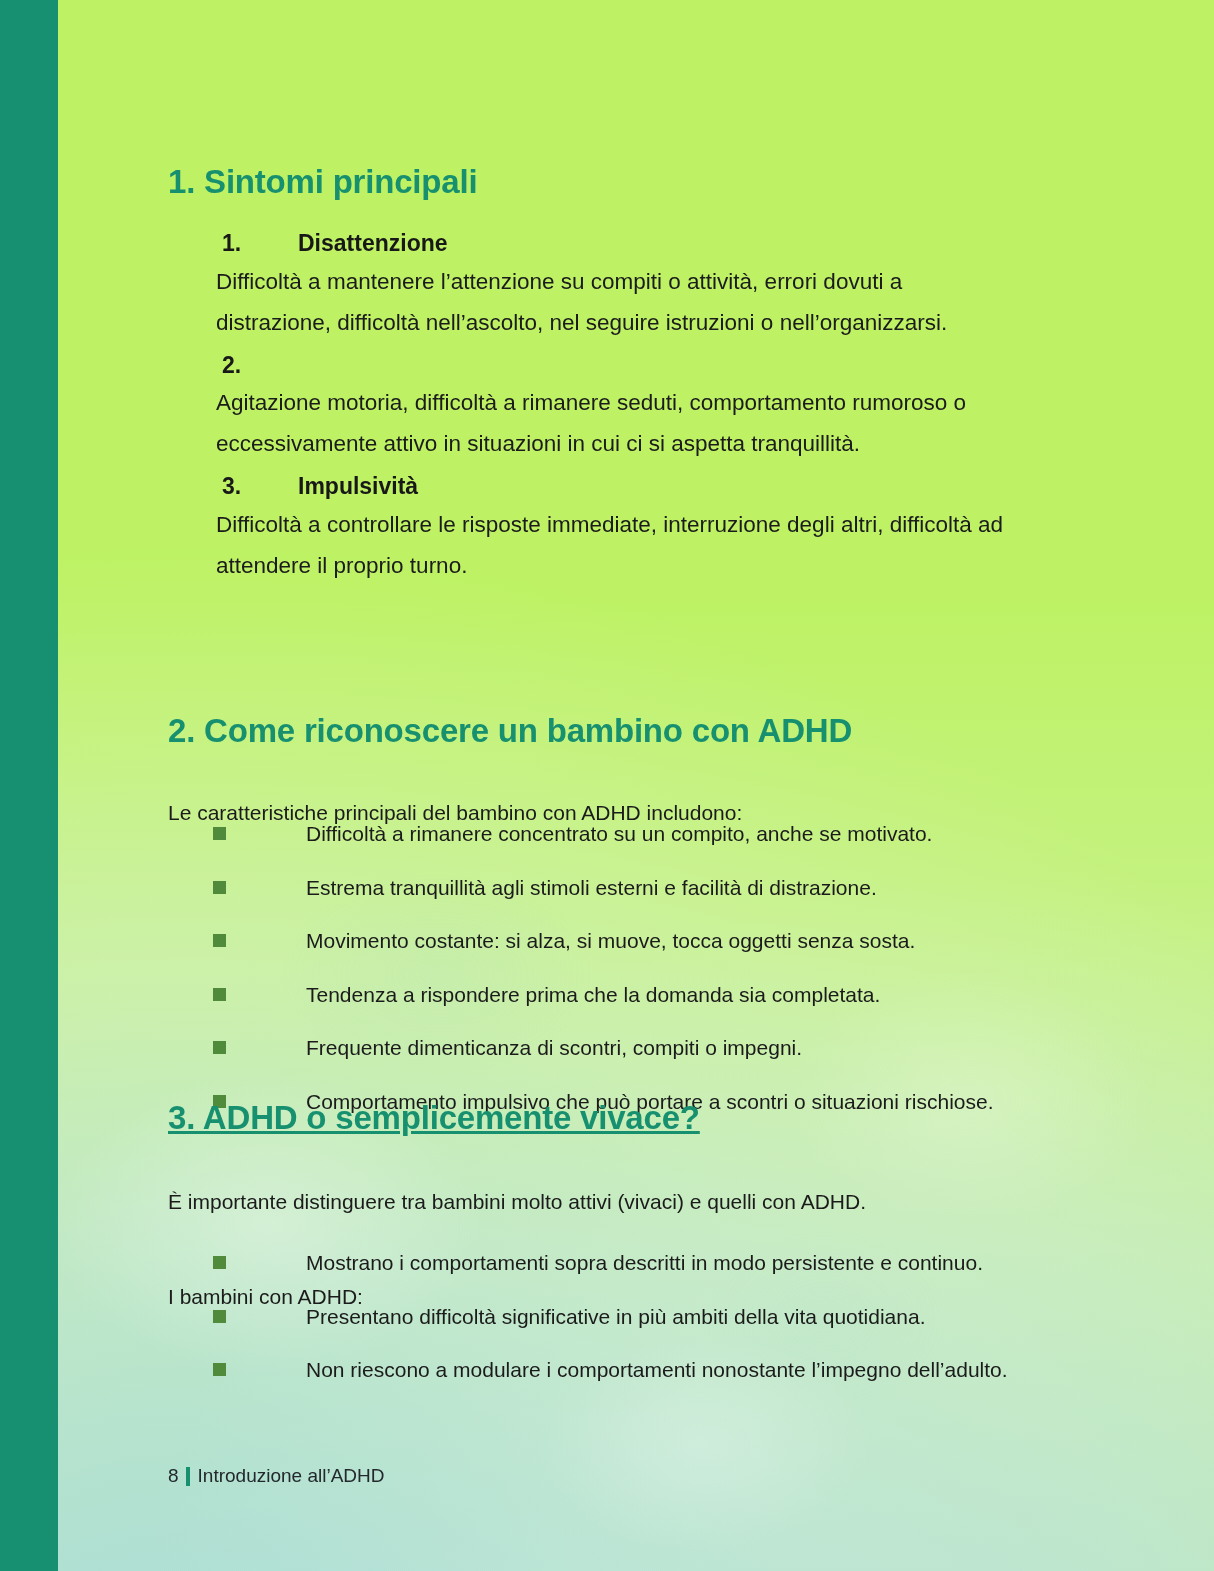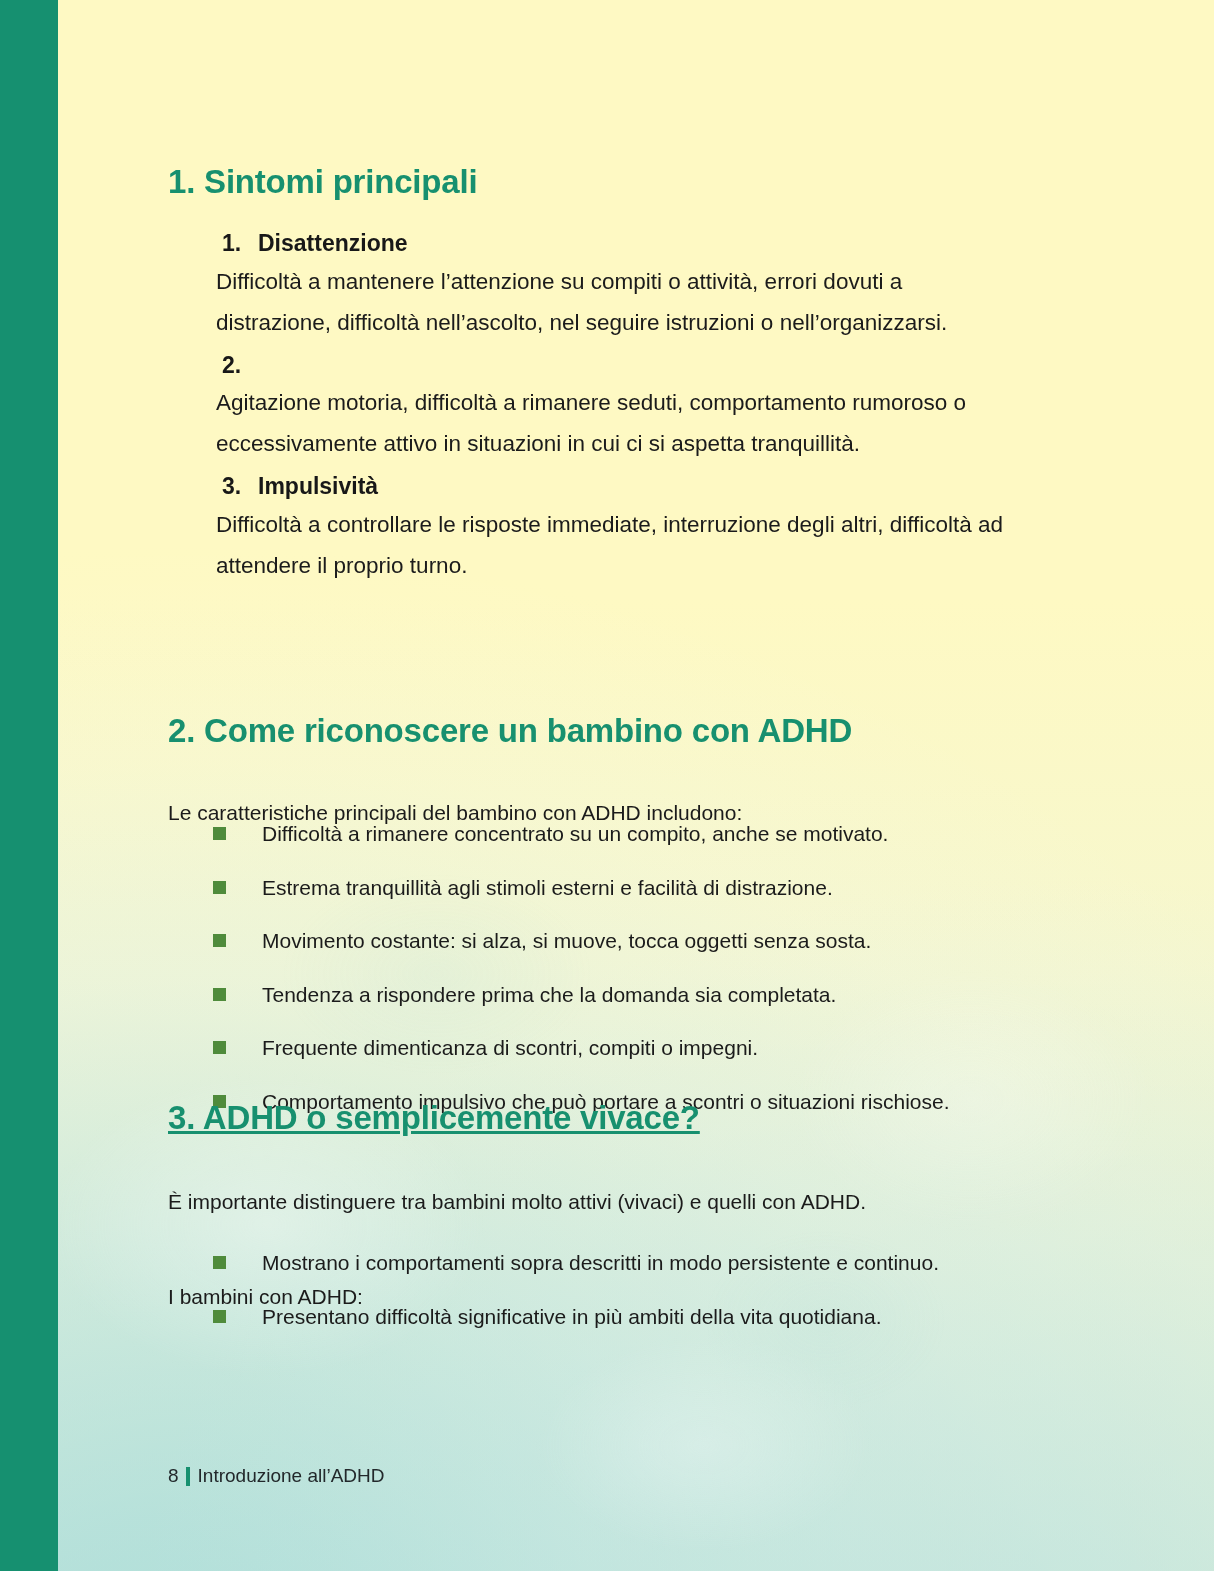--- a/index.html
+++ b/index.html
@@ -12,21 +12,21 @@
     background: #ffffff;
     font-family: "Liberation Sans", sans-serif;
     overflow: hidden;
   }
 
   #page {
     position: relative;
     width: 1214px;
     height: 1571px;
     overflow: hidden;
-    background: #fef9c3;
+    background: #bef264;
   }
 
   
   .wash {
     position: absolute;
     inset: 0;
     pointer-events: none;
   }
   .wash-a {
     background:
@@ -125,21 +125,21 @@
     font-weight: bold;
     color: #181818;
     line-height: 1.55;
   }
   .num-marker {
     width: 36px;
     flex: 0 0 36px;
     margin-left: 54px;
     font-weight: bold;
   }
-  .num-title { flex: 1; }
+  .num-title { flex: 1; margin-left: 40px; }
   .num-body {
     margin-left: 48px;
     font-size: 22.5px;
     color: #1b1b1b;
     line-height: 1.82;
     max-width: 790px;
   }
 
   
   .para {
@@ -162,20 +162,21 @@
   .b-list-1 { top: 818px; }
   .b-list-2 { top: 1247px; }
 
   .bullet {
     display: flex;
     align-items: flex-start;
     font-size: 21px;
     color: #1b1b1b;
     line-height: 1.5;
     margin-bottom: 22px;
+    gap: 44px;
   }
   .sq {
     flex: 0 0 auto;
     width: 13px; height: 13px;
     background: #4f8b3b;
     margin-left: 45px;
     margin-right: 36px;
     margin-top: 9px;
   }
   .b-text { flex: 1; }
@@ -281,20 +282,24 @@
 
     <div class="bullets b-list-2">
       <div class="bullet">
         <span class="sq"></span>
         <span class="b-text">Mostrano i comportamenti sopra descritti in modo persistente e continuo.</span>
       </div>
       <div class="bullet">
         <span class="sq"></span>
         <span class="b-text">Presentano difficoltà significative in più ambiti della vita quotidiana.</span>
       </div>
+      <div class="bullet">
+        <span class="sq"></span>
+        <span class="b-text">Non riescono a modulare i comportamenti nonostante l’impegno dell’adulto.</span>
+      </div>
     </div>
 
     <div class="footer">
       <span class="pg">8</span>
       <span class="bar"></span>
       <span>Introduzione all’ADHD</span>
     </div>
 
   </div>
 </div>

